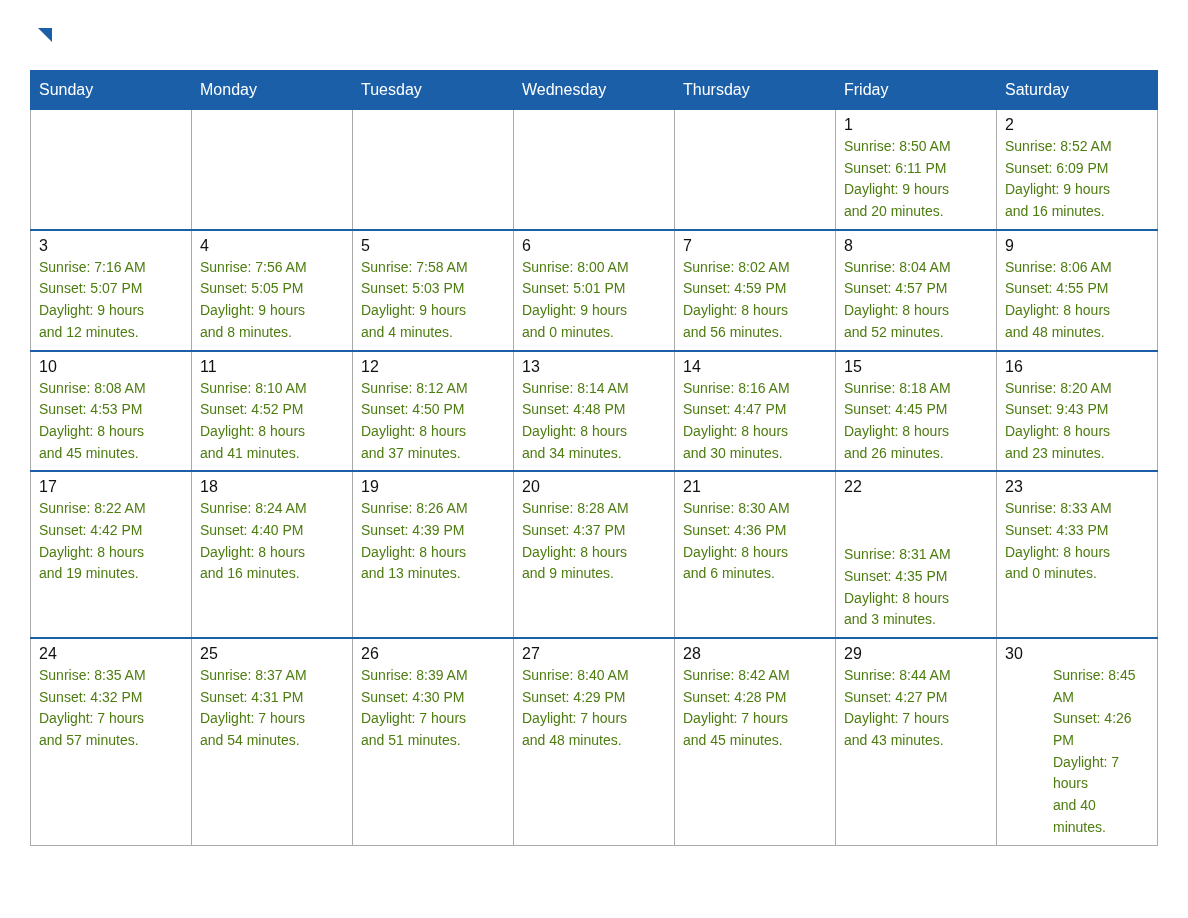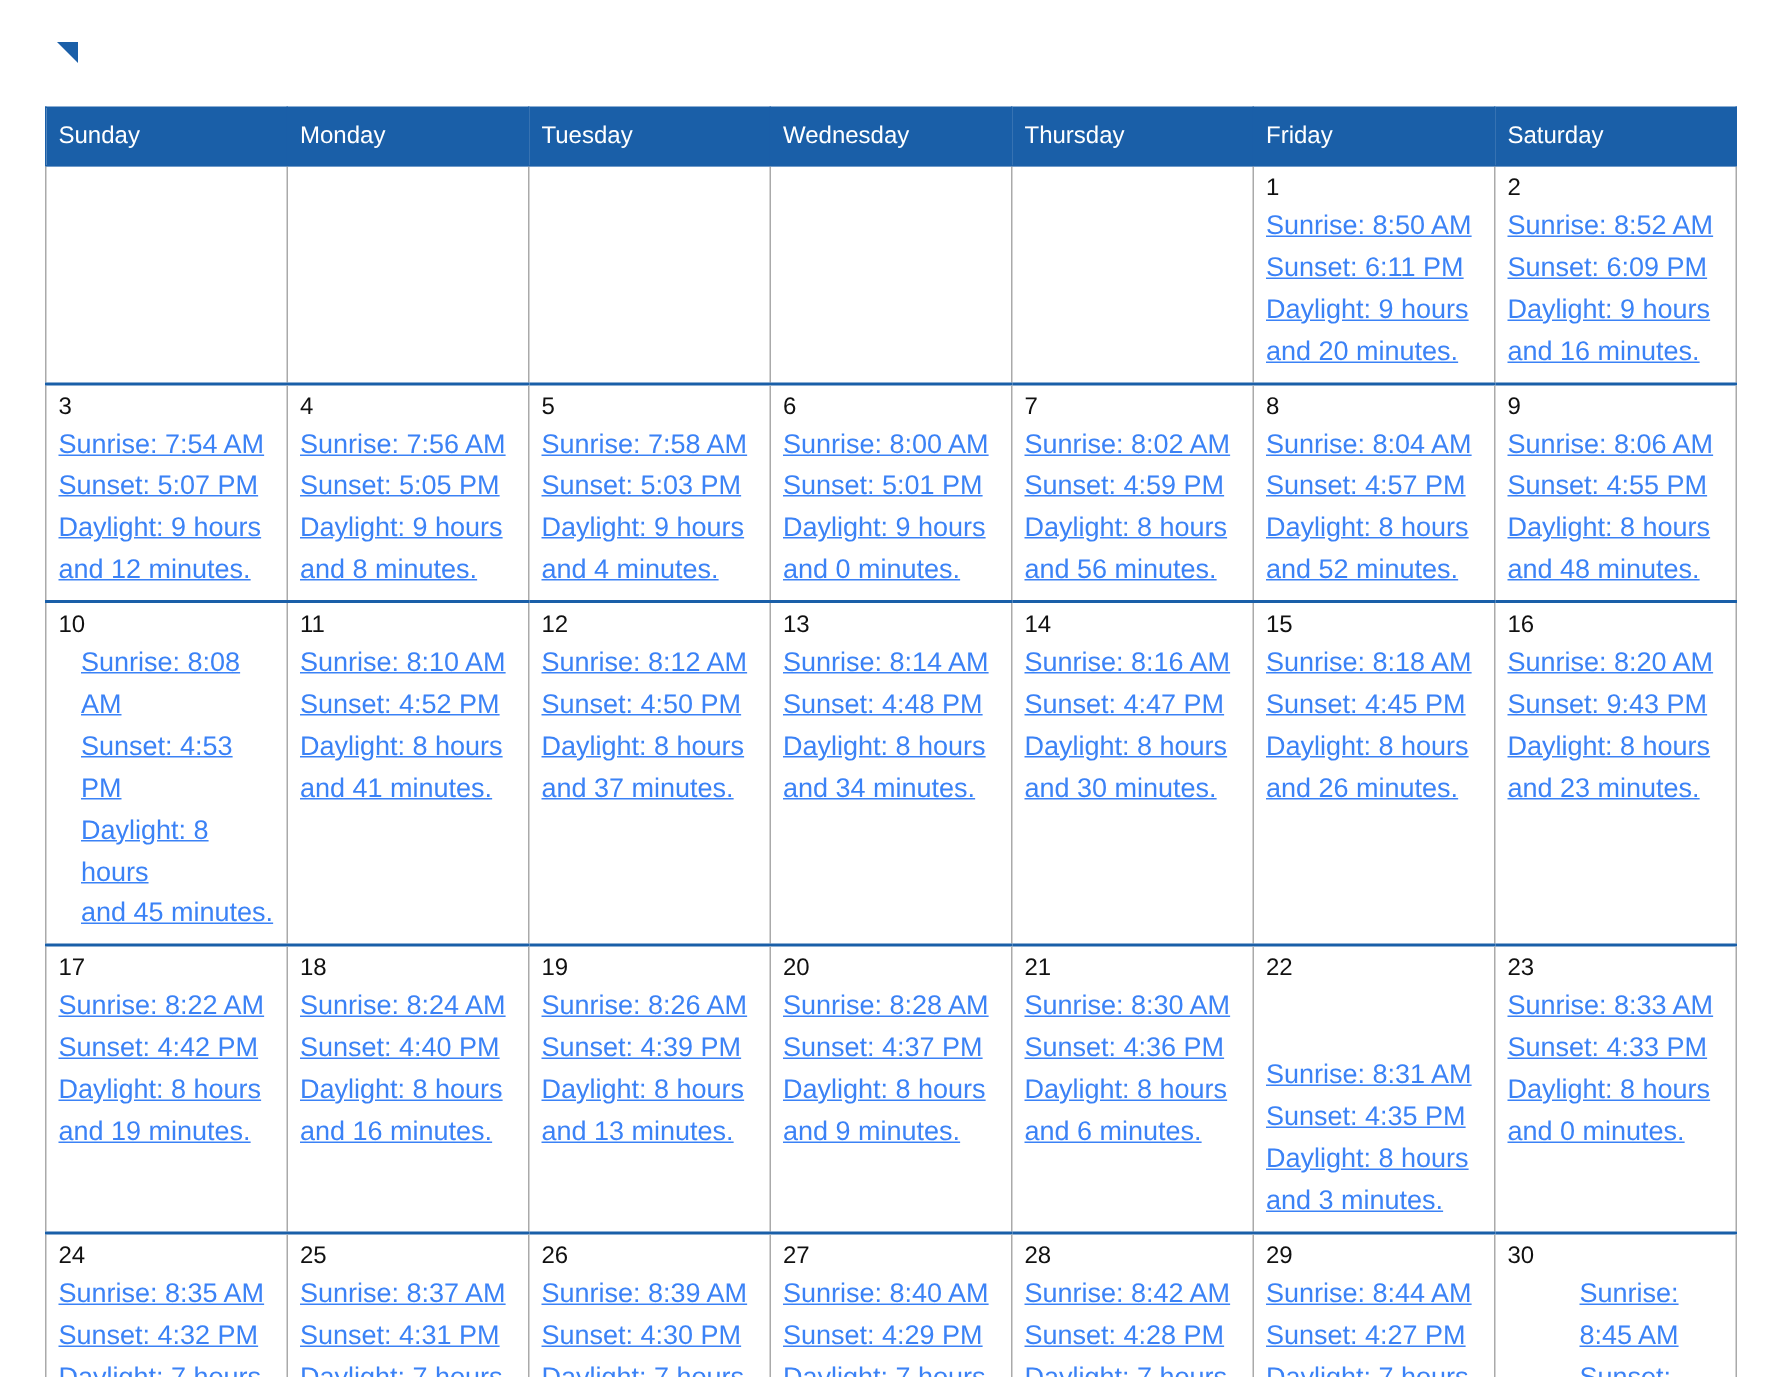--- a/index.html
+++ b/index.html
@@ -57,24 +57,23 @@
       height: 110px;
     }
     .day-number {
       font-size: 16px;
       color: #111;
       font-weight: normal;
       display: block;
       margin-bottom: 2px;
     }
     .day-info {
-      font-size: 18px;
-      color: #3b82f6;
+      font-size: 14px;
+      color: #4d7c0f;
       line-height: 1.55;
-      text-decoration: underline;
     }
     .empty-cell {
       background: #f5f5f5;
     }
     .week-separator {
       border-top: 2px solid #1a5fa8 !important;
     }
     .logo-wrapper {
       display: flex;
       align-items: center;
@@ -143,21 +142,21 @@
           <span class="day-number">2</span>
           <div class="day-info" style="white-space: pre-line;">Sunrise: 8:52 AM
 Sunset: 6:09 PM
 Daylight: 9 hours
 and 16 minutes.</div>
         </td>
       </tr>
       <tr class="week-row">
         <td class="week-separator">
           <span class="day-number">3</span>
-          <div class="day-info" style="white-space: pre-line;">Sunrise: 7:54 AM
+          <div class="day-info" style="white-space: pre-line;">Sunrise: 7:16 AM
 Sunset: 5:07 PM
 Daylight: 9 hours
 and 12 minutes.</div>
         </td>
         <td class="week-separator">
           <span class="day-number">4</span>
           <div class="day-info" style="white-space: pre-line;">Sunrise: 7:56 AM
 Sunset: 5:05 PM
 Daylight: 9 hours
 and 8 minutes.</div>
@@ -194,21 +193,21 @@
           <span class="day-number">9</span>
           <div class="day-info" style="white-space: pre-line;">Sunrise: 8:06 AM
 Sunset: 4:55 PM
 Daylight: 8 hours
 and 48 minutes.</div>
         </td>
       </tr>
       <tr class="week-row">
         <td class="week-separator">
           <span class="day-number">10</span>
-          <div class="day-info" style="white-space: pre-line; margin-left: 15px;">Sunrise: 8:08 AM
+          <div class="day-info" style="white-space: pre-line;">Sunrise: 8:08 AM
 Sunset: 4:53 PM
 Daylight: 8 hours
 and 45 minutes.</div>
         </td>
         <td class="week-separator">
           <span class="day-number">11</span>
           <div class="day-info" style="white-space: pre-line;">Sunrise: 8:10 AM
 Sunset: 4:52 PM
 Daylight: 8 hours
 and 41 minutes.</div>

